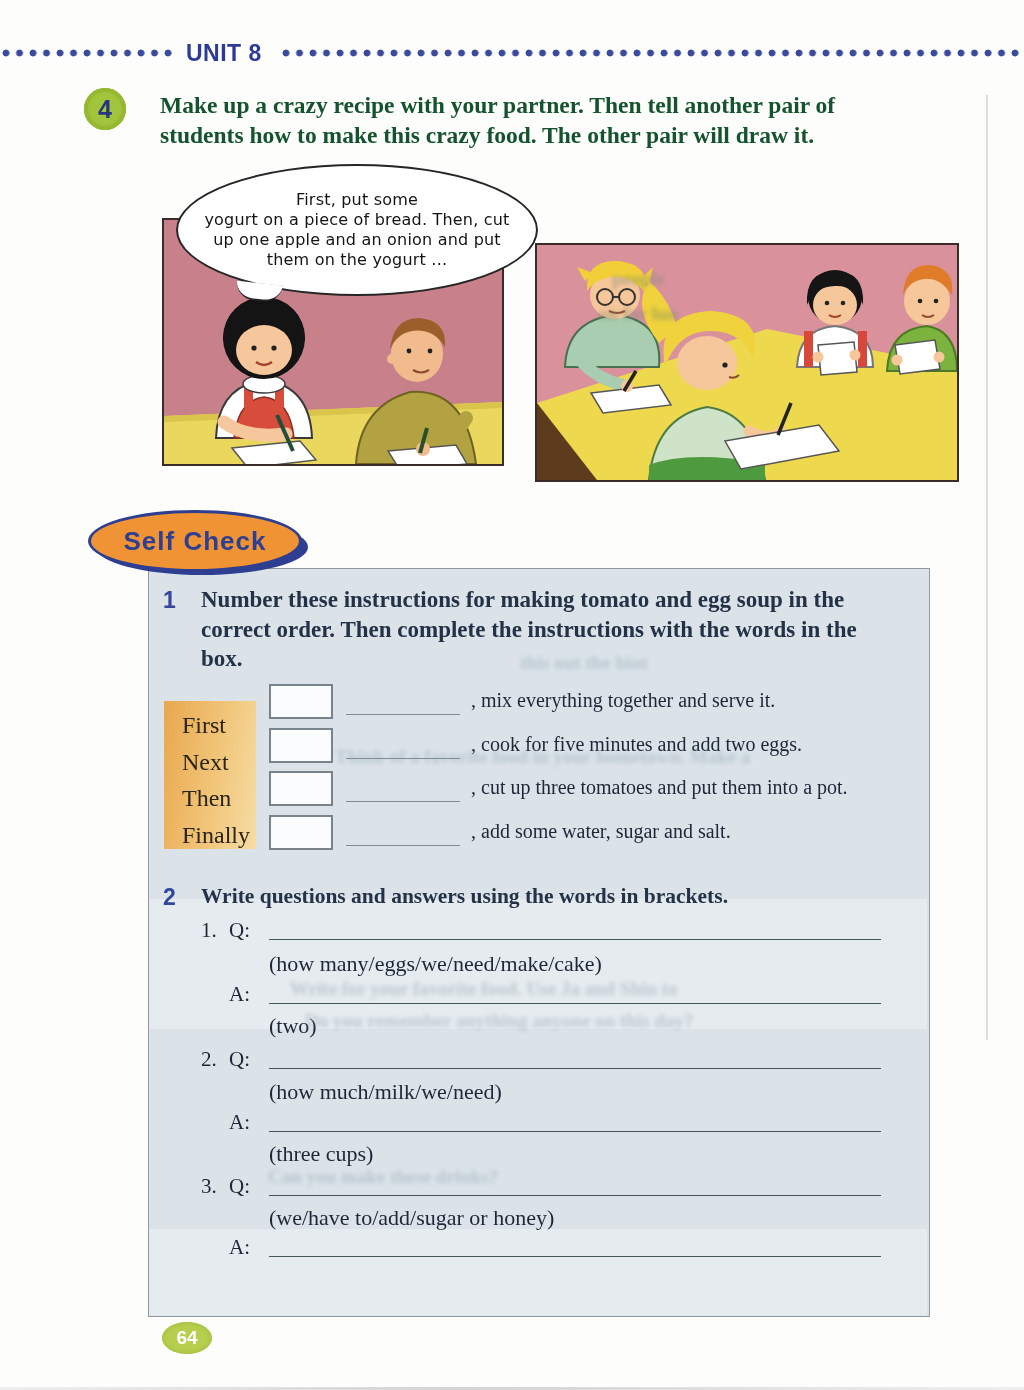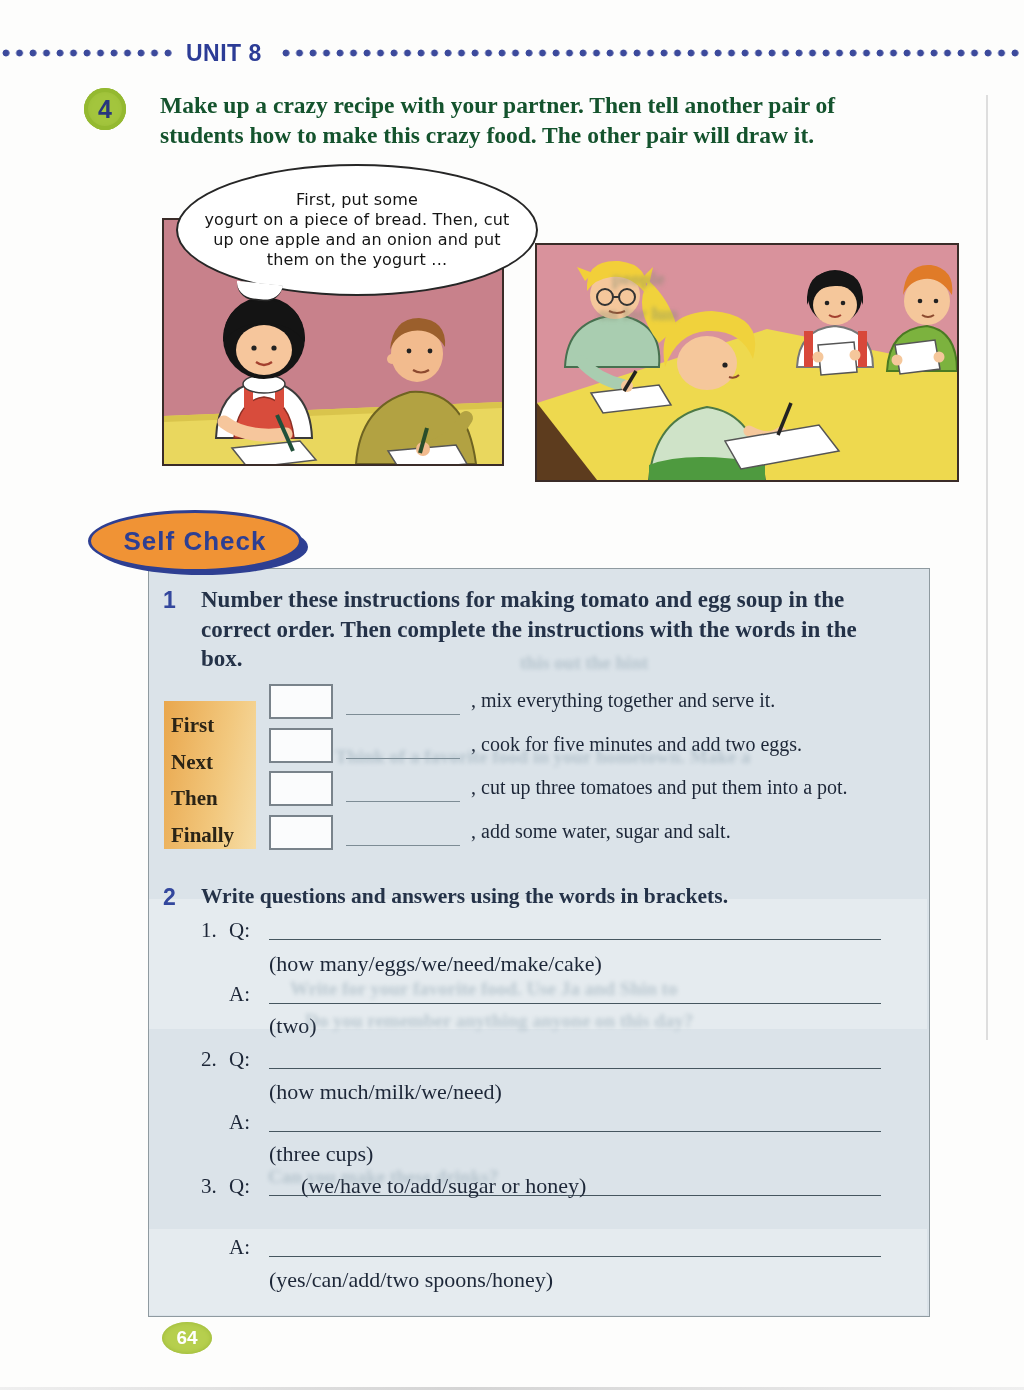--- a/index.html
+++ b/index.html
@@ -81,22 +81,22 @@
     position:absolute; font-weight:bold; color:#243248; line-height:29.5px;
   }
   .ex1-heading { left:52px; top:16px; width:688px; font-size:23px; }
   .ex2-heading { left:52px; top:313px; width:680px; font-size:21.5px; }
   .wordbox {
     position:absolute; left:15px; top:132px; width:92px; height:148px;
     background:linear-gradient(100deg, #e9a74d 0%, #f2c87e 60%, #f6dda6 100%);
     padding-top:6px; box-sizing:border-box;
   }
   .wordbox div {
-    height:36.5px; line-height:36.5px; padding-left:7px;
-    font-size:21px; font-weight:700; color:#2b2416;
+    height:36.5px; line-height:36.5px; padding-left:18px;
+    font-size:24px; font-weight:400; color:#2b2416;
   }
   .numbox {
     position:absolute; left:120px; width:60px; height:31px;
     background:#fbfcfd; border:2px solid #79838b;
   }
   .blankline {
     position:absolute; left:197px; width:114px; height:0;
     border-bottom:1.6px solid #7d8c95;
   }
   .steptext {
@@ -313,27 +313,26 @@
       <span class="qa-label">A:</span>
       <span class="qa-line"></span>
     </div>
     <div class="qa-hint" style="top:572px;">(three cups)</div>
 
     <div class="qa-row" style="top:604px;">
       <span class="qa-num">3.</span>
       <span class="qa-label">Q:</span>
       <span class="qa-line"></span>
     </div>
-    <div class="qa-hint" style="top:604px;margin-left:32px;">(we/have to/add/sugar or honey)</div>
+    <div class="qa-hint" style="top:636px;">(we/have to/add/sugar or honey)</div>
     <div class="qa-row" style="top:665px;">
       <span class="qa-num"></span>
       <span class="qa-label">A:</span>
       <span class="qa-line"></span>
     </div>
-    <div class="qa-hint" style="top:698px;">(yes/can/add/two spoons/honey)</div>
   </div>
 
   <div class="ghost ghost-green" style="left:612px;top:268px;">people</div>
   <div class="ghost ghost-green" style="left:598px;top:303px;">on for lun</div>
   <div class="ghost" style="left:520px;top:652px;">this out the hint</div>
   <div class="ghost" style="left:335px;top:746px;">Think of a favorite food in your hometown. Make a</div>
   <div class="ghost" style="left:290px;top:978px;">Write  for your favorite food. Use Ja and Shin to</div>
   <div class="ghost" style="left:305px;top:1010px;">Do you remember anything    anyone on this day?</div>
   <div class="ghost" style="left:268px;top:1166px;">Can you make these drinks?</div>
 

